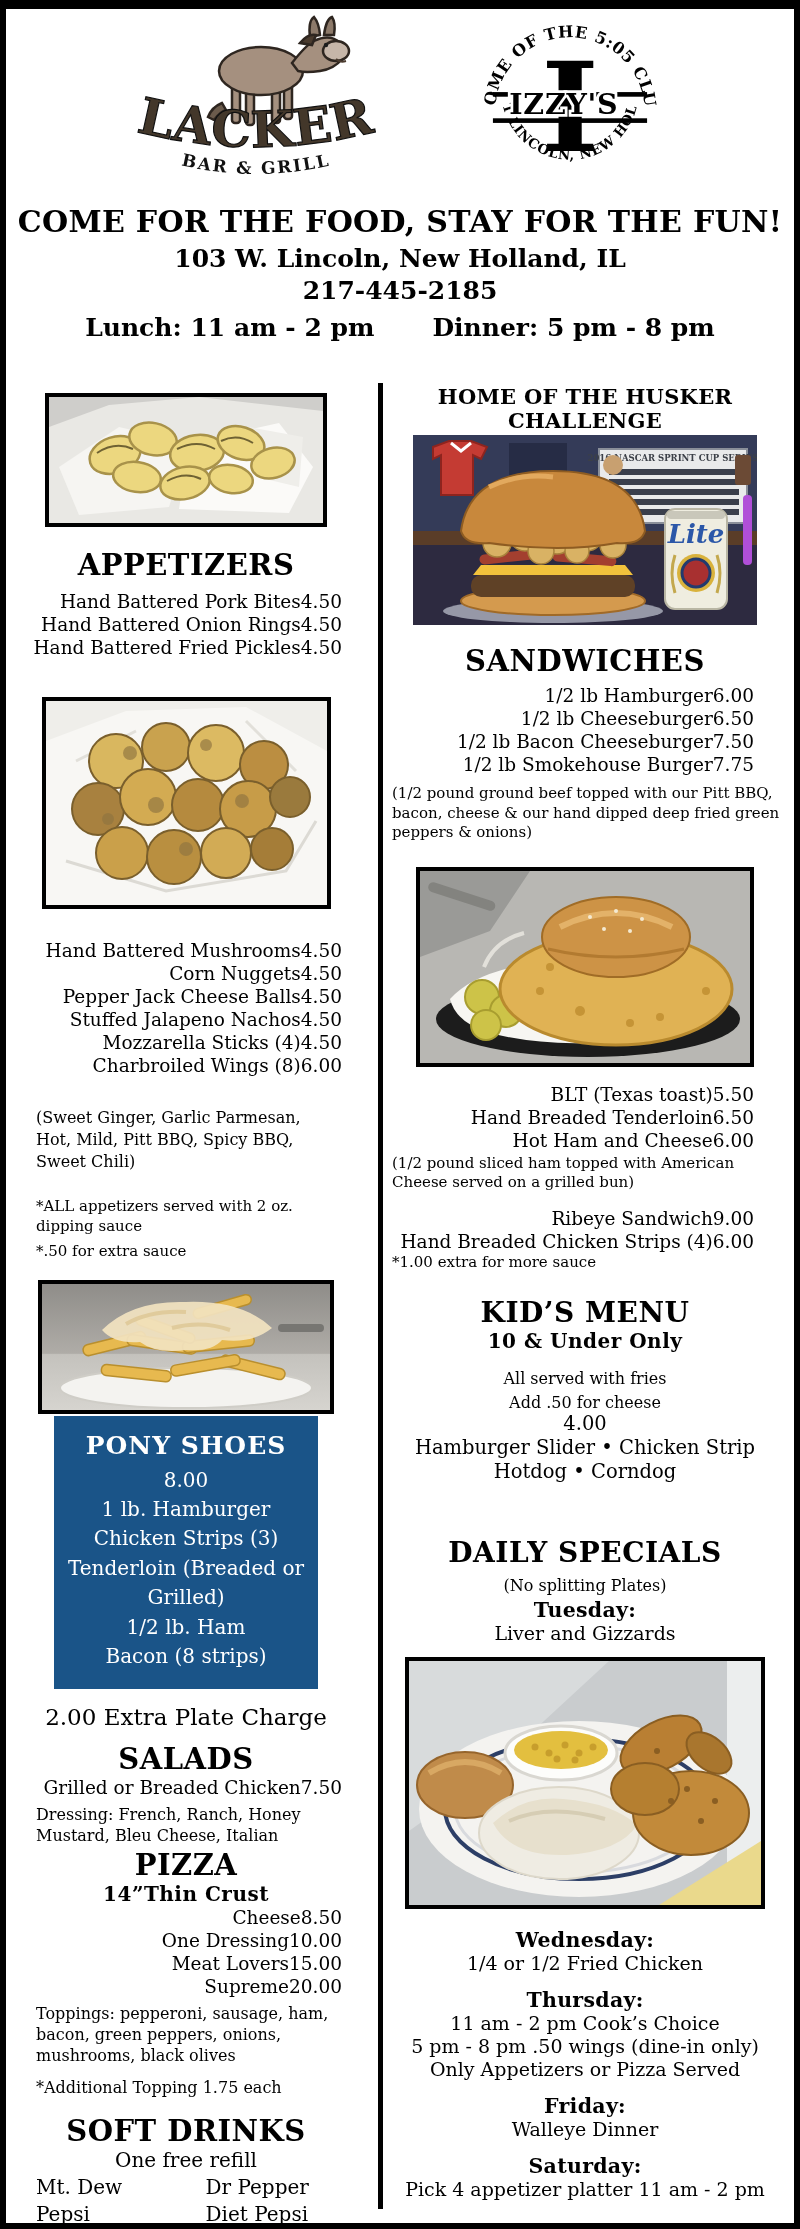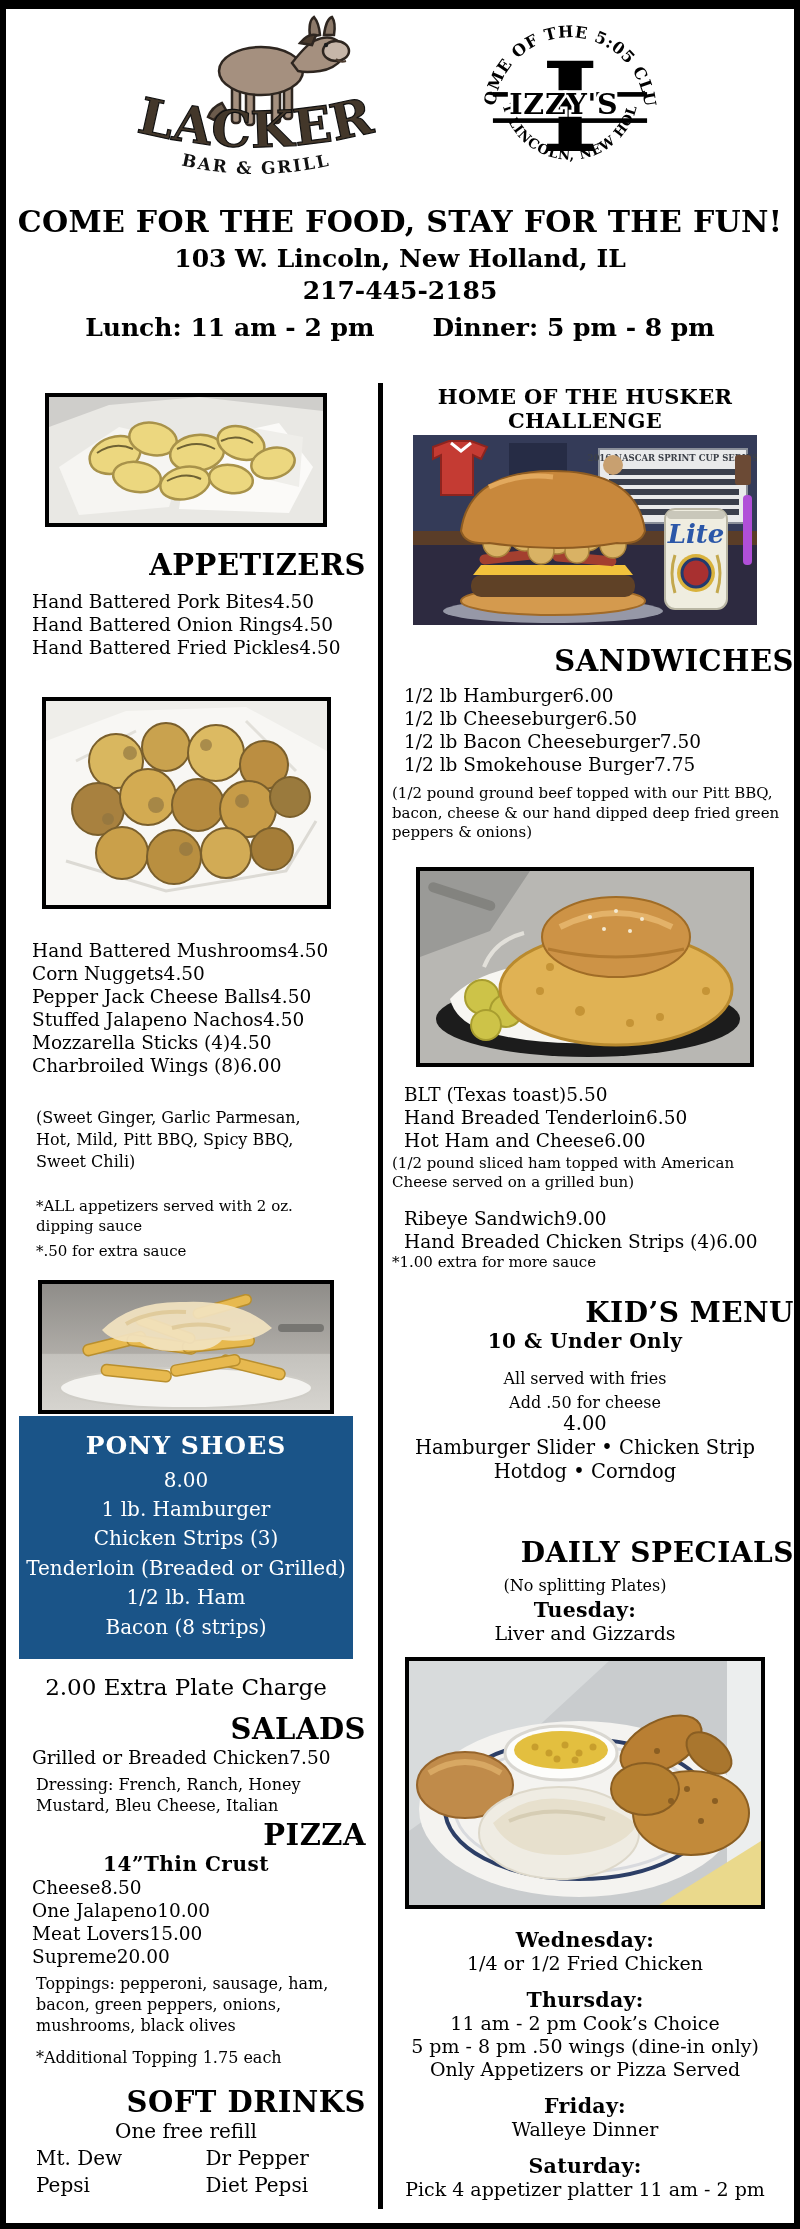--- a/index.html
+++ b/index.html
@@ -12,34 +12,34 @@
   .tagline{margin-top:2px;text-align:center;font-weight:bold;font-size:30px;line-height:34px;
            letter-spacing:.3px;white-space:nowrap;}
   .address{margin-top:5px;text-align:center;font-weight:bold;font-size:25px;line-height:29px;}
   .phone{margin-top:3px;text-align:center;font-weight:bold;font-size:25px;line-height:29px;}
   .hours{margin-top:8px;display:flex;justify-content:center;gap:58px;font-weight:bold;font-size:25px;}
   
   .columns{position:relative;display:flex;height:1842px;}
   .divider{position:absolute;left:372px;top:2px;bottom:14px;width:5px;background:#000;}
   .col-left{width:372px;box-sizing:border-box;}
   .col-right{width:418px;margin-left:10px;box-sizing:border-box;}
-  .sect-title{font-size:29px;font-weight:bold;text-align:right;line-height:33px;letter-spacing:.5px;}
+  .sect-title{font-size:29px;font-weight:bold;text-align:center;line-height:33px;letter-spacing:.5px;}
   .sub-title{font-size:20px;font-weight:bold;text-align:center;line-height:24px;letter-spacing:.5px;}
-  .mi{display:flex;justify-content:flex-start;align-items:baseline;font-size:18.5px;line-height:23px;}
+  .mi{display:flex;justify-content:flex-end;align-items:baseline;font-size:18.5px;line-height:23px;}
   .col-left .mi{padding:0 24px 0 26px;}
   .col-right .mi{padding:0 40px 0 28px;}
   .mi .nm{white-space:nowrap;}
   .note{font-size:15px;line-height:19.5px;}
   .col-left .note{padding:0 26px 0 30px;}
   .col-right .note{padding:0 14px 0 16px;}
   .flavors{font-size:16px;line-height:22px;padding:0 30px 0 30px;}
   .cnote{font-size:16px;text-align:center;line-height:20px;}
   .photo{display:block;margin:0 auto;border:4px solid #000;}
   .photo.nb{border:none;}
-  .pony{width:334px;margin:2px auto 0;box-sizing:border-box;background:#1a5488;color:#fff;
+  .pony{width:264px;margin:2px auto 0;box-sizing:border-box;background:#1a5488;color:#fff;
         text-align:center;padding:15px 6px 17px;}
   .pony .t{font-size:25px;font-weight:bold;letter-spacing:1px;line-height:30px;}
   .pony .p{font-size:20px;line-height:30px;margin-top:4px;}
   .pony .o{font-size:20px;line-height:29.5px;}
   .xplate{margin-top:16px;text-align:center;font-size:23px;line-height:24px;}
   .drinks{display:flex;padding:2px 18px 0 30px;font-size:20px;line-height:27px;}
   .drinks .dcol1{width:46%;}
   .drinks .dcol2{width:54%;padding-left:26px;box-sizing:border-box;}
   .husker{margin-top:4px;text-align:center;font-weight:bold;font-size:21px;line-height:24px;letter-spacing:.3px;}
   .kline{text-align:center;font-size:16px;line-height:19px;}
@@ -268,21 +268,21 @@
       <div class="note" style="margin-top:5px;font-size:16px;line-height:21px;">Dressing: French, Ranch, Honey Mustard, Bleu Cheese, Italian</div>
 
       <div class="sect-title" style="margin-top:3px;">PIZZA</div>
       <div class="sub-title">14”Thin Crust</div>
       <div>
         <div class="mi">
           <span class="nm">Cheese</span>
           <span class="pr">8.50</span>
         </div>
         <div class="mi">
-          <span class="nm">One Jalapeno</span>
+          <span class="nm">One Dressing</span>
           <span class="pr">10.00</span>
         </div>
         <div class="mi">
           <span class="nm">Meat Lovers</span>
           <span class="pr">15.00</span>
         </div>
         <div class="mi">
           <span class="nm">Supreme</span>
           <span class="pr">20.00</span>
         </div>

